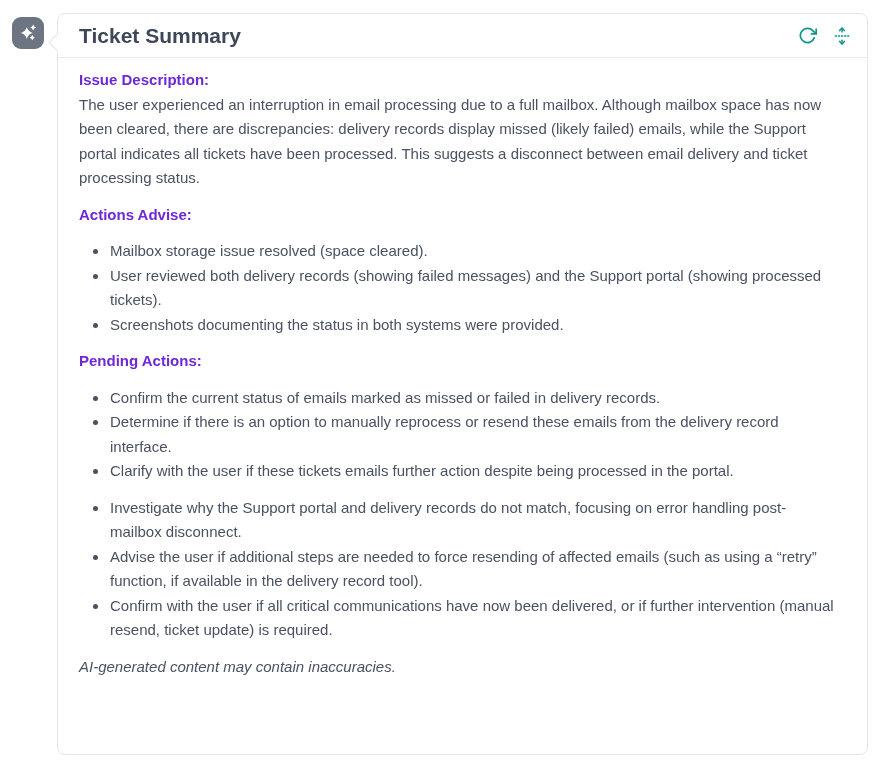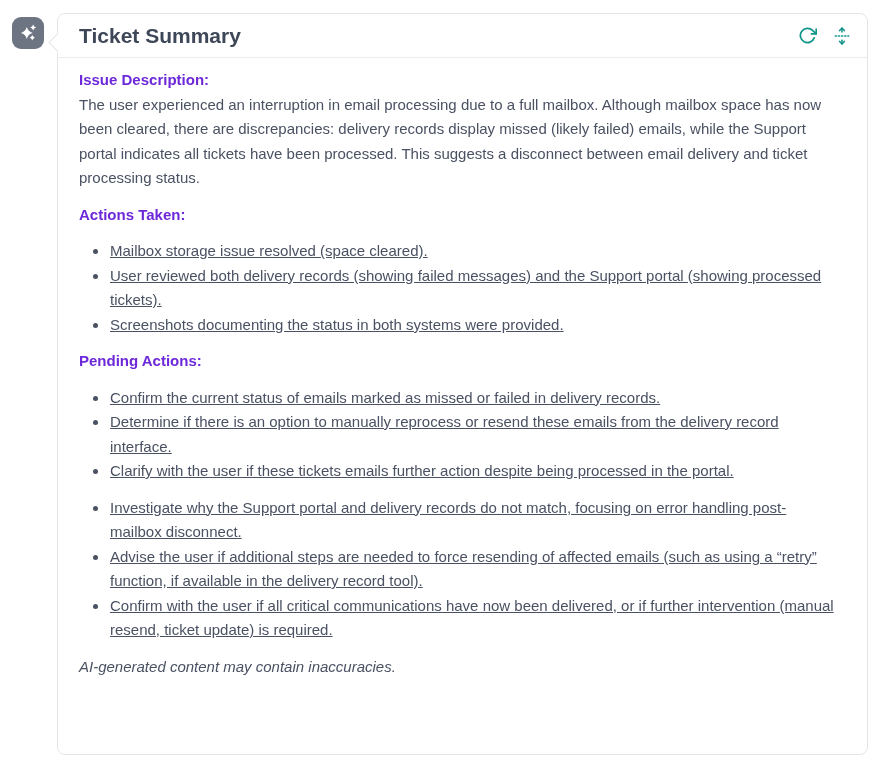--- a/index.html
+++ b/index.html
@@ -66,21 +66,20 @@
     margin: 12px 0 0 0;
     font-size: 15px; font-weight: 700;
     color: #6d28d9;
     line-height: 24.5px;
   }
   .sec-heading.first { margin-top: 2px; }
   .sec-paragraph { margin: 0; }
   .sec-list {
     margin: 12px 8px 0 0;
     padding-left: 30px;
-    text-decoration: underline;
   }
   .sec-list li { padding-left: 1px; }
 
   .disclaimer {
     margin: 12px 0 0 0;
     font-style: italic;
   }
 
   .card-footer {
     display: flex; justify-content: flex-end;
@@ -137,21 +136,21 @@
         </span>
       </button>
     </div>
   </div>
 
   <div class="card-body">
 
     <h3 class="sec-heading first">Issue Description:</h3>
     <p class="sec-paragraph">The user experienced an interruption in email processing due to a full mailbox. Although mailbox space has now been cleared, there are discrepancies: delivery records display missed (likely failed) emails, while the Support portal indicates all tickets have been processed. This suggests a disconnect between email delivery and ticket processing status.</p>
 
-    <h3 class="sec-heading">Actions Taken:</h3>
+    <h3 class="sec-heading">Actions Advise:</h3>
     <ul class="sec-list">
       <li>Mailbox storage issue resolved (space cleared).</li>
       <li>User reviewed both delivery records (showing failed messages) and the Support portal (showing processed tickets).</li>
       <li>Screenshots documenting the status in both systems were provided.</li>
     </ul>
 
     <h3 class="sec-heading">Pending Actions:</h3>
     <ul class="sec-list">
       <li>Confirm the current status of emails marked as missed or failed in delivery records.</li>
       <li>Determine if there is an option to manually reprocess or resend these emails from the delivery record interface.</li>

